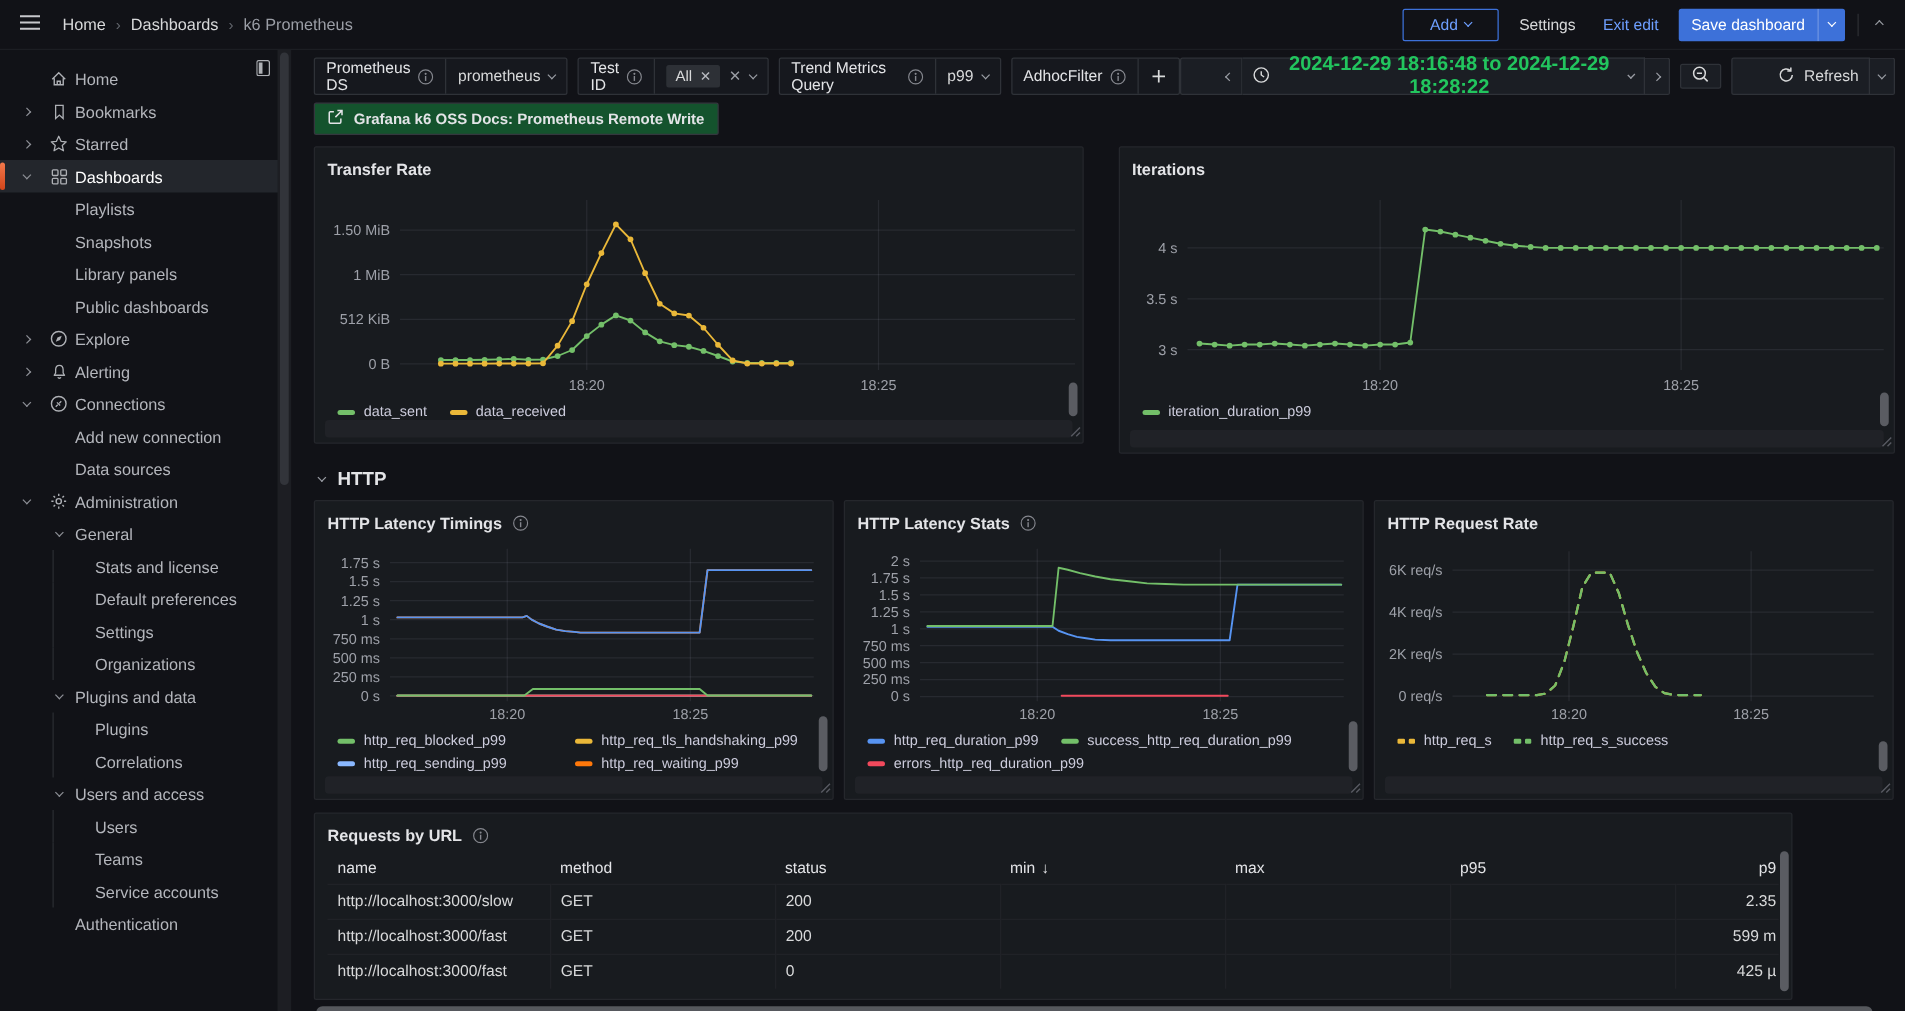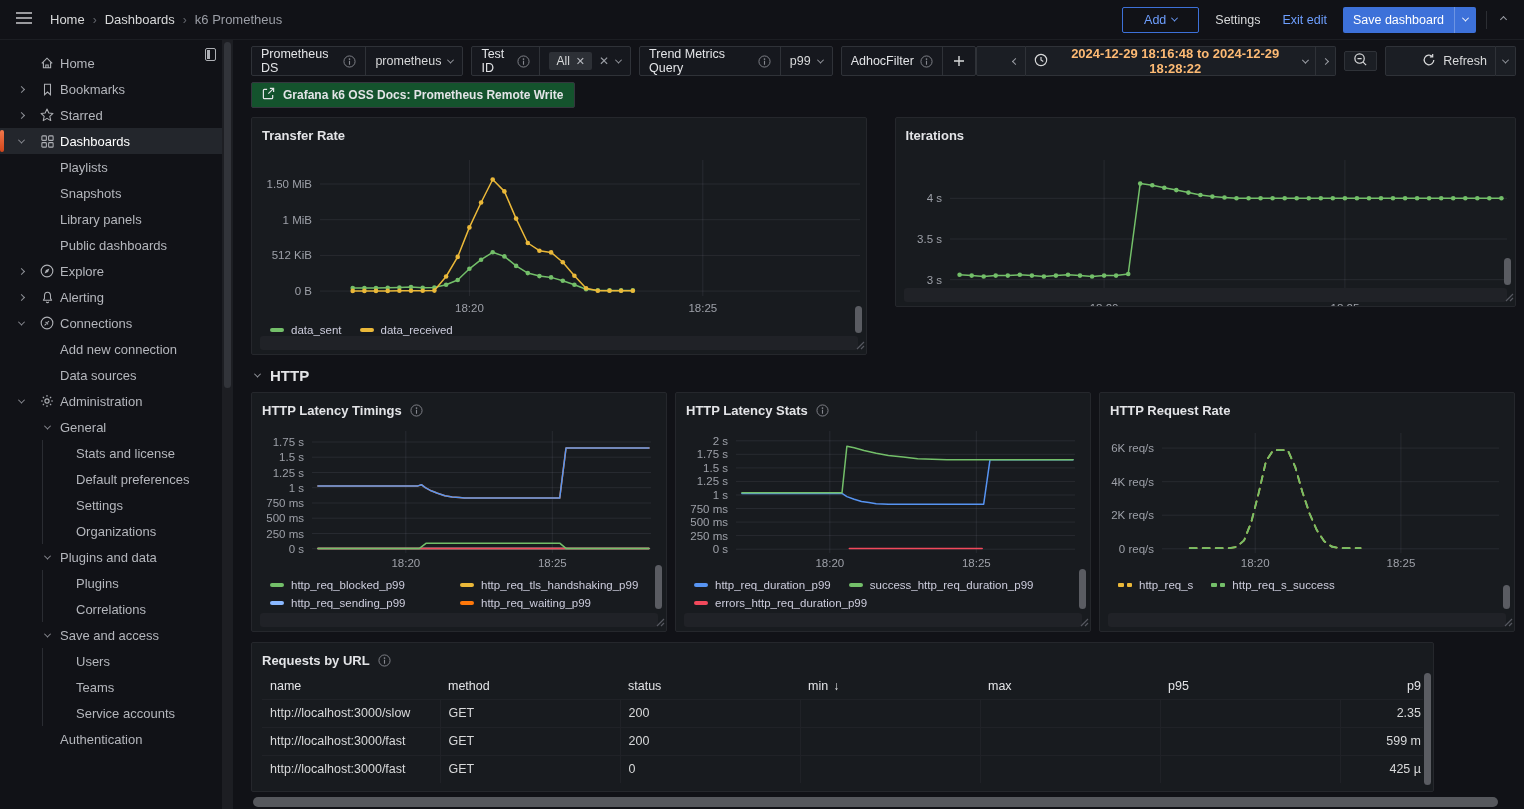--- a/index.html
+++ b/index.html
@@ -69,35 +69,35 @@
 
   .time-controls { display:flex; align-items:center; gap:8px; }
   .tgroup { display:flex; align-items:stretch; height:30px; }
   .tbtn { display:flex; align-items:center; gap:7px; background:#1b1e24; border:1px solid #2f3238; color:#d8d9da;
     padding:0 8px; cursor:pointer; font-size:12.5px; }
   .tbtn.narrow { padding:0 7px; }
   .tgroup .tbtn + .tbtn { border-left:none; }
   .tgroup .tbtn:first-child { border-radius:2px 0 0 2px;padding-left:36px; }
   .tgroup .tbtn:last-child { border-radius:0 2px 2px 0; }
   .tbtn.solo { border-radius:2px; }
-  .trange { font-weight:600; font-size:13px; color:#fdba74; }
+  .trange { font-weight:600; font-size:16px; color:#22c55e; }
   .refresh-lbl { font-weight:500; }
 
   .docs-row { margin-top:6px; }
   .docs-link { display:inline-flex; align-items:center; gap:8px; height:26px; padding:0 10px; background:#14532d;
     border:1px solid #34373e; border-radius:2px; color:#e3e4e7; font-weight:600; font-size:12px; text-decoration:none; }
 
   
   .row { display:flex; gap:8px; }
   .row1 { margin-top:9px; }
   .row2 { margin-top:6px; }
   .row3 { margin-top:10px; }
   .panel { position:relative; background:#181b1f; border:1px solid #25272c; border-radius:2px; padding:6px 10px 0; overflow:hidden; }
   .p-transfer { width:625px; height:238px; }
-  .p-iter { width:631px; height:190px;margin-left:20px; }
+  .p-iter { width:631px; height:246px;margin-left:20px; }
   .p-sm { width:416px; height:240px; }
   .p-table { width:1183px; height:150px; }
   .panel-header { height:22px; display:flex; align-items:center; gap:8px; }
   .panel-title { font-weight:600; font-size:13px; color:#e3e4e7; cursor:pointer; }
   .info-ic { color:#85878e; display:flex; cursor:pointer; }
 
   .section-row { margin-top:9px; height:22px; display:flex; align-items:center; gap:10px; padding-left:4px; cursor:pointer; }
   .section-title { font-weight:700; font-size:15px; color:#e3e4e7; }
 
   
@@ -341,21 +341,21 @@
           </div>
           <div class="side-item lvl2">
             <span class="guide"></span>
             <span class="chev-slot"></span>
             <span class="side-label">Correlations</span>
           </div>
           <div class="side-item lvl1">
             <span class="chev-slot">
               <span class="chv down"></span>
             </span>
-            <span class="side-label">Save and access</span>
+            <span class="side-label">Users and access</span>
           </div>
           <div class="side-item lvl2">
             <span class="guide"></span>
             <span class="chev-slot"></span>
             <span class="side-label">Users</span>
           </div>
           <div class="side-item lvl2">
             <span class="guide"></span>
             <span class="chev-slot"></span>
             <span class="side-label">Teams</span>

